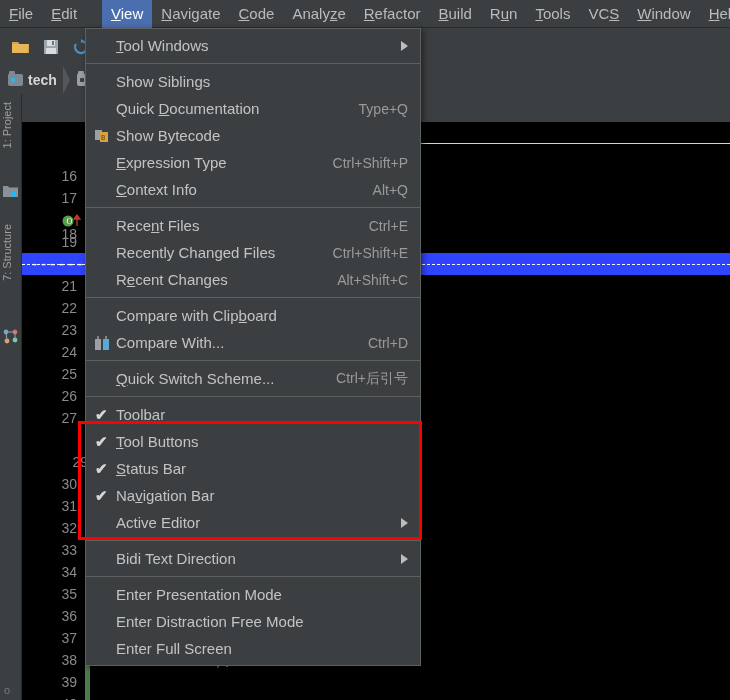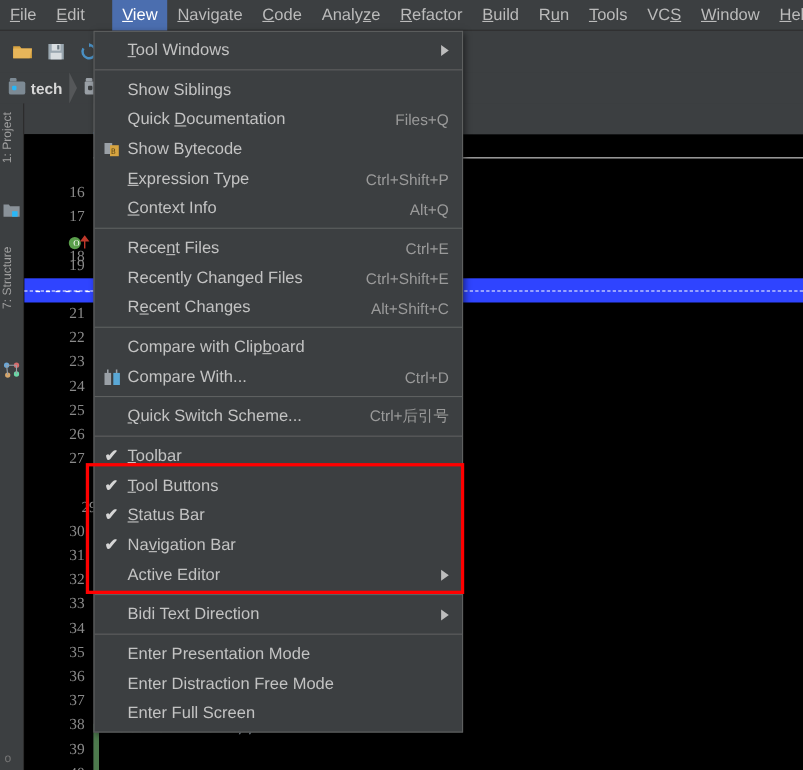--- a/index.html
+++ b/index.html
@@ -184,21 +184,21 @@
     background: #000000;
     overflow: hidden;
   }
   .gutter {
     position: absolute; left: 0; top: 0;
     width: 63px; height: 578px;
     background: #000000;
   }
   .gutter-line {
     position: absolute; left: 0; width: 81px; height: 22px;
-    font-family: Liberation Serif, serif;
+    font-family: Liberation Sans, sans-serif;
     font-size: 14px; color: #8a8a8a;
     text-align: right;
     line-height: 22px;
   }
   .gutter-line .num { padding-right: 26px; display: inline-block; }
   .fold-rule {
     position: absolute; left: 63px; top: 0;
     width: 1px; height: 578px; background: #313335;
   }
   .code-area {
@@ -503,21 +503,21 @@
       <div class="mi">
         <span class="mi-label"><u>T</u>ool Windows</span>
         <span class="mi-arrow"></span>
       </div>
       <div class="mi-sep"></div>
       <div class="mi">
         <span class="mi-label">Show Siblings</span>
       </div>
       <div class="mi">
         <span class="mi-label">Quick <u>D</u>ocumentation</span>
-        <span class="mi-accel">Files+Q</span>
+        <span class="mi-accel">Type+Q</span>
       </div>
       <div class="mi">
         <span class="mi-ico"><svg width="16" height="16" viewBox="0 0 16 16">
             <rect x="1" y="2" width="7" height="10" fill="#9aa0a6"></rect>
             <rect x="6" y="4" width="8" height="10" fill="#d6a441"></rect>
             <text x="7" y="12" font-size="7" fill="#5a4312" font-family="monospace">B</text>
           </svg></span>
         <span class="mi-label">Show Bytecode</span>
       </div>
       <div class="mi">

